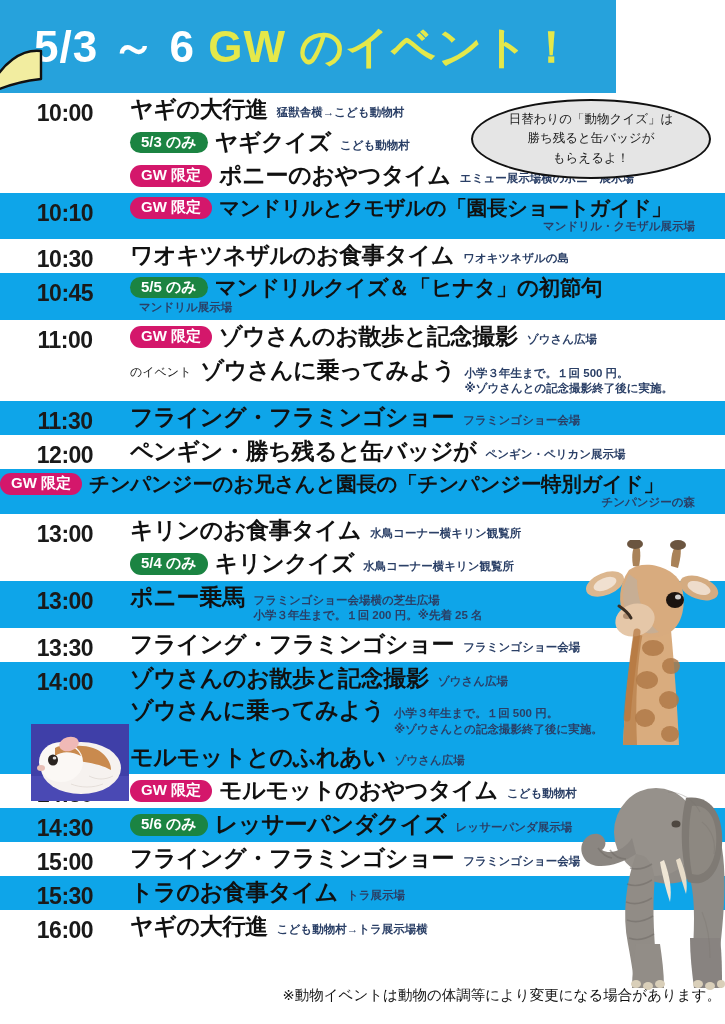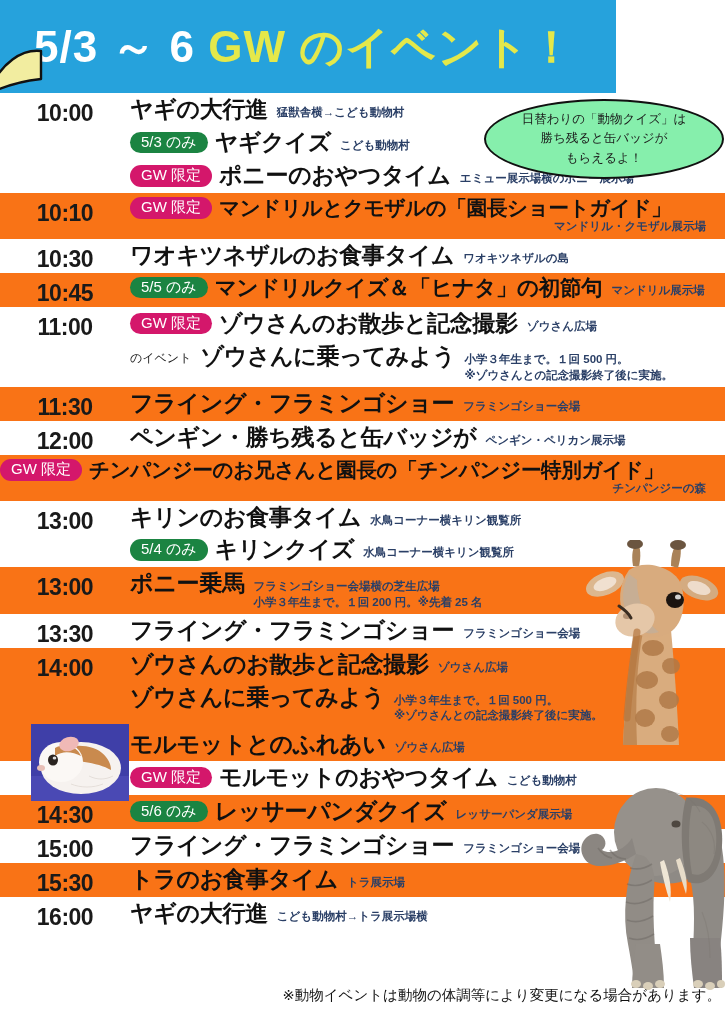--- a/index.html
+++ b/index.html
@@ -23,44 +23,44 @@
     font-size:44px;font-weight:bold;color:#ffffff;
     letter-spacing:1px;white-space:nowrap;line-height:1;
   }
   .hl-accent{color:#e4e84a;}
 
   
   .schedule{position:relative;z-index:3;}
   .row{
     position:relative;box-sizing:border-box;
     display:flex;align-items:flex-start;
-    padding:0 5px 0 0;width:725px;
-  }
-  .row.shaded{background:#f97316;}
+    padding:0 16px 0 0;width:725px;
+  }
+  .row.shaded{background:#0ea5e9;}
   .row.plain{background:#ffffff;}
 
   .time-col{
     width:130px;min-width:130px;
     text-align:center;
     font-size:23px;font-weight:bold;color:#1a1a1a;
     padding-top:7px;letter-spacing:-0.5px;
   }
 
   .lines{flex:1;padding-right:6px;}
 
   .evline{
     display:flex;align-items:baseline;
     flex-wrap:wrap;
     padding:3px 0 3px 0;
     position:relative;
   }
 
   .badge{
     display:inline-block;
-    color:#fff;font-size:15px;font-weight:normal;
+    color:#fff;font-size:15px;font-weight:bold;
     border-radius:12px;
     padding:2px 11px 3px 11px;
     margin-right:7px;line-height:1.12;
     white-space:nowrap;position:relative;top:-3px;
   }
   .badge.green{background:#1b8442;}
   .badge.pink{background:#d4176b;}
 
   .prefix{
     font-size:12px;color:#1a1a1a;font-weight:normal;
@@ -81,22 +81,22 @@
   }
   .venue.stack{display:inline-block;vertical-align:baseline;}
   .venue .v2{display:block;}
   .venue.below{
     display:block;width:100%;margin-left:0;
     text-align:right;padding-right:8px;margin-top:-2px;
   }
 
   
   .bubble{
-    position:absolute;left:484px;top:99px;width:240px;height:80px;
-    background:#86efac;border:2.4px solid #111;
+    position:absolute;left:471px;top:99px;width:240px;height:80px;
+    background:#e5e5e5;border:2.4px solid #111;
     border-radius:50%/50%;
     display:flex;flex-direction:column;align-items:center;justify-content:center;
     z-index:9;box-sizing:border-box;
   }
   .bubble-line{
     font-size:12.5px;color:#1a1a1a;line-height:1.55;
     white-space:nowrap;font-weight:normal;
   }
   .bubble-tail{
     position:absolute;left:-17px;top:47px;width:0;height:0;z-index:9;

